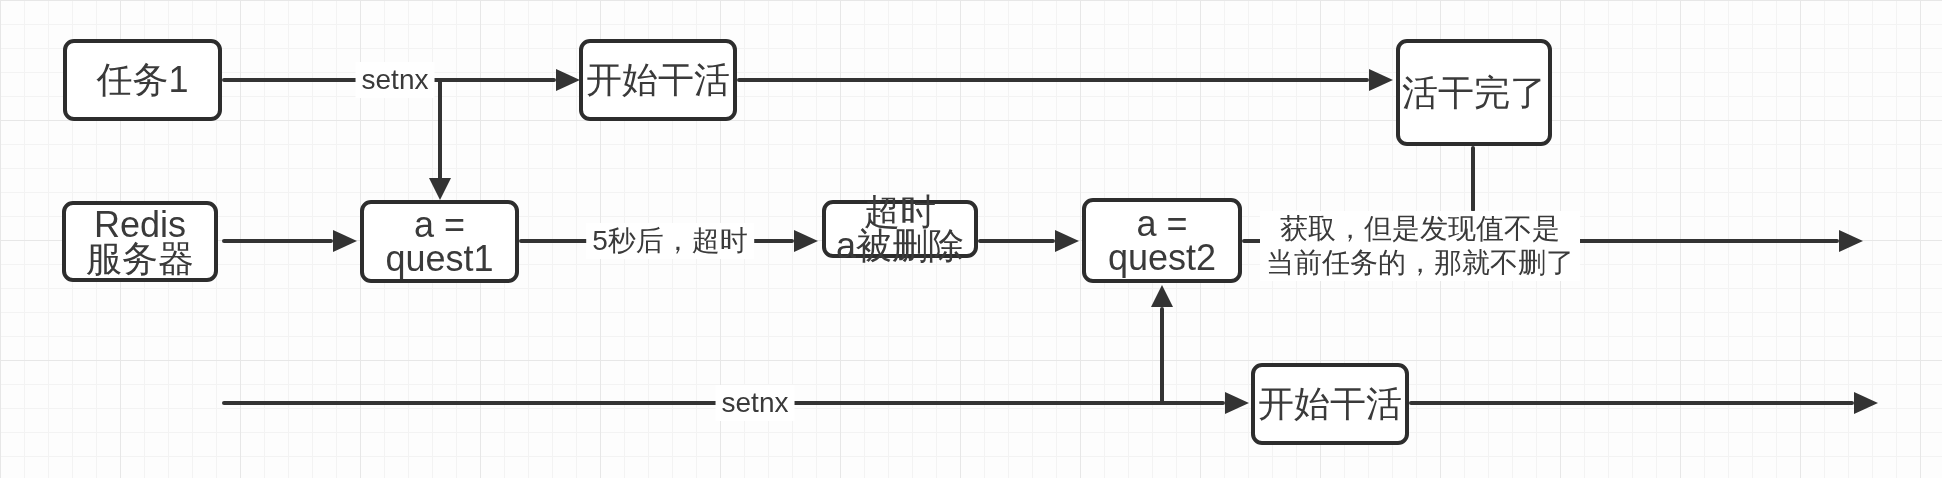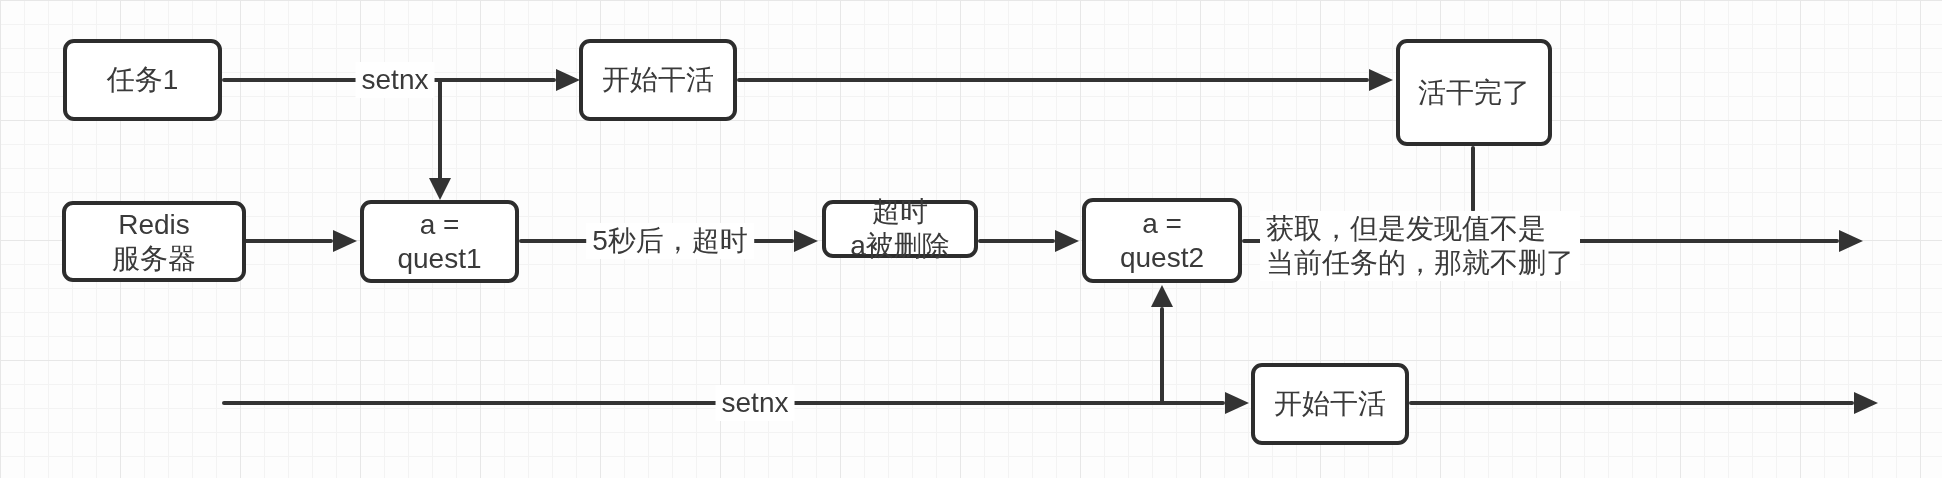--- a/index.html
+++ b/index.html
@@ -25,39 +25,40 @@
   .node{
     position:absolute;
     box-sizing:border-box;
     background:#ffffff;
     border:4px solid var(--border);
     border-radius:11px;
     display:flex;
     flex-direction:column;
     align-items:center;
     justify-content:center;
-    font-size:28px;
+    font-size:36px;
     line-height:34px;
     color:var(--text);
     text-align:center;
     white-space:nowrap;
   }
   .hline{position:absolute;height:4px;background:var(--line);border-radius:2px;}
   .vline{position:absolute;width:4px;background:var(--line);border-radius:2px;}
   .ar-r{position:absolute;width:0;height:0;border-top:11px solid transparent;border-bottom:11px solid transparent;border-left:24px solid var(--line);}
   .ar-d{position:absolute;width:0;height:0;border-left:11px solid transparent;border-right:11px solid transparent;border-top:22px solid var(--line);}
   .ar-u{position:absolute;width:0;height:0;border-left:11px solid transparent;border-right:11px solid transparent;border-bottom:22px solid var(--line);}
   .edge-label{
     position:absolute;
     transform:translate(-50%,-50%);
     background:#ffffff;
     padding:1px 6px;
     font-size:28px;
     line-height:34px;
     color:var(--text);
+    text-align:center;
     white-space:nowrap;
   }
 </style>
 </head>
 <body>
 
 <div class="canvas">
 
   <div class="hline" style="left:222px;top:78px;width:334px;"></div>
   <div class="ar-r" style="left:556px;top:69px;"></div>
@@ -96,21 +97,21 @@
   <div class="node" style="left:63px;top:39px;width:159px;height:82px;">
     <span>任务1</span>
   </div>
   <div class="node" style="left:579px;top:39px;width:158px;height:82px;">
     <span>开始干活</span>
   </div>
   <div class="node" style="left:1396px;top:39px;width:156px;height:107px;">
     <span>活干完了</span>
   </div>
 
-  <div class="node" style="left:62px;top:201px;width:184px;height:81px;">
+  <div class="node" style="left:62px;top:201px;width:156px;height:81px;">
     <span>Redis</span>
     <span>服务器</span>
   </div>
   <div class="node" style="left:360px;top:200px;width:159px;height:83px;">
     <span>a =</span>
     <span>quest1</span>
   </div>
   <div class="node" style="left:822px;top:200px;width:156px;height:58px;">
     <span>超时</span>
     <span>a被删除</span>

